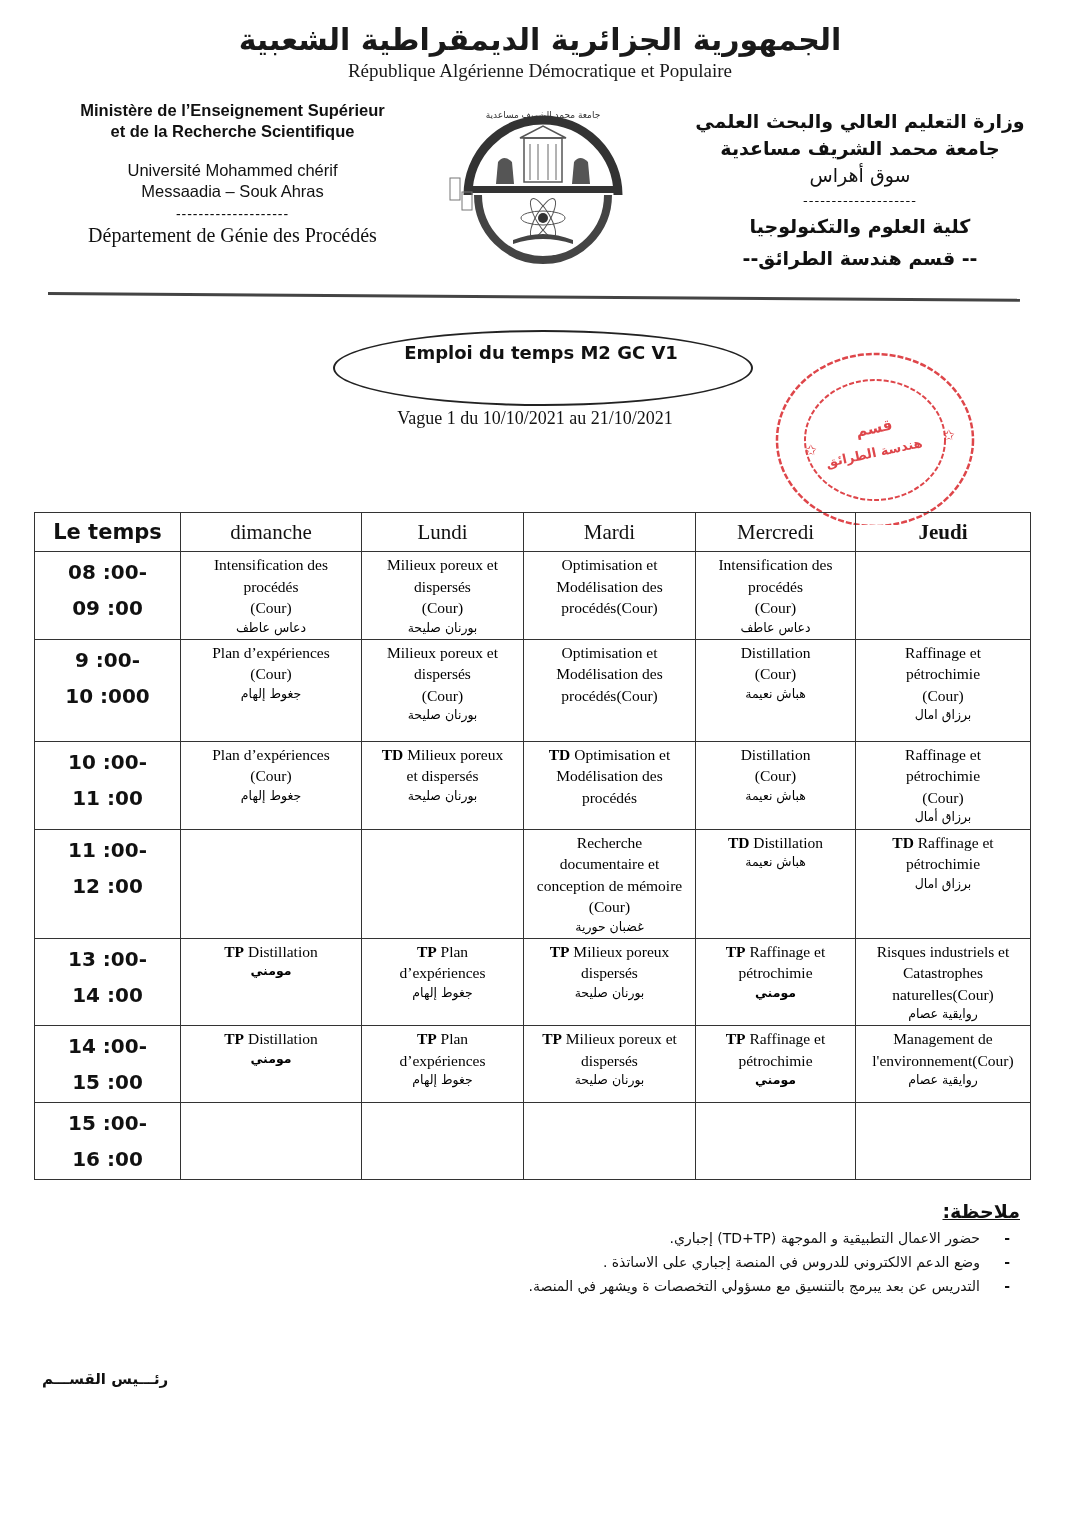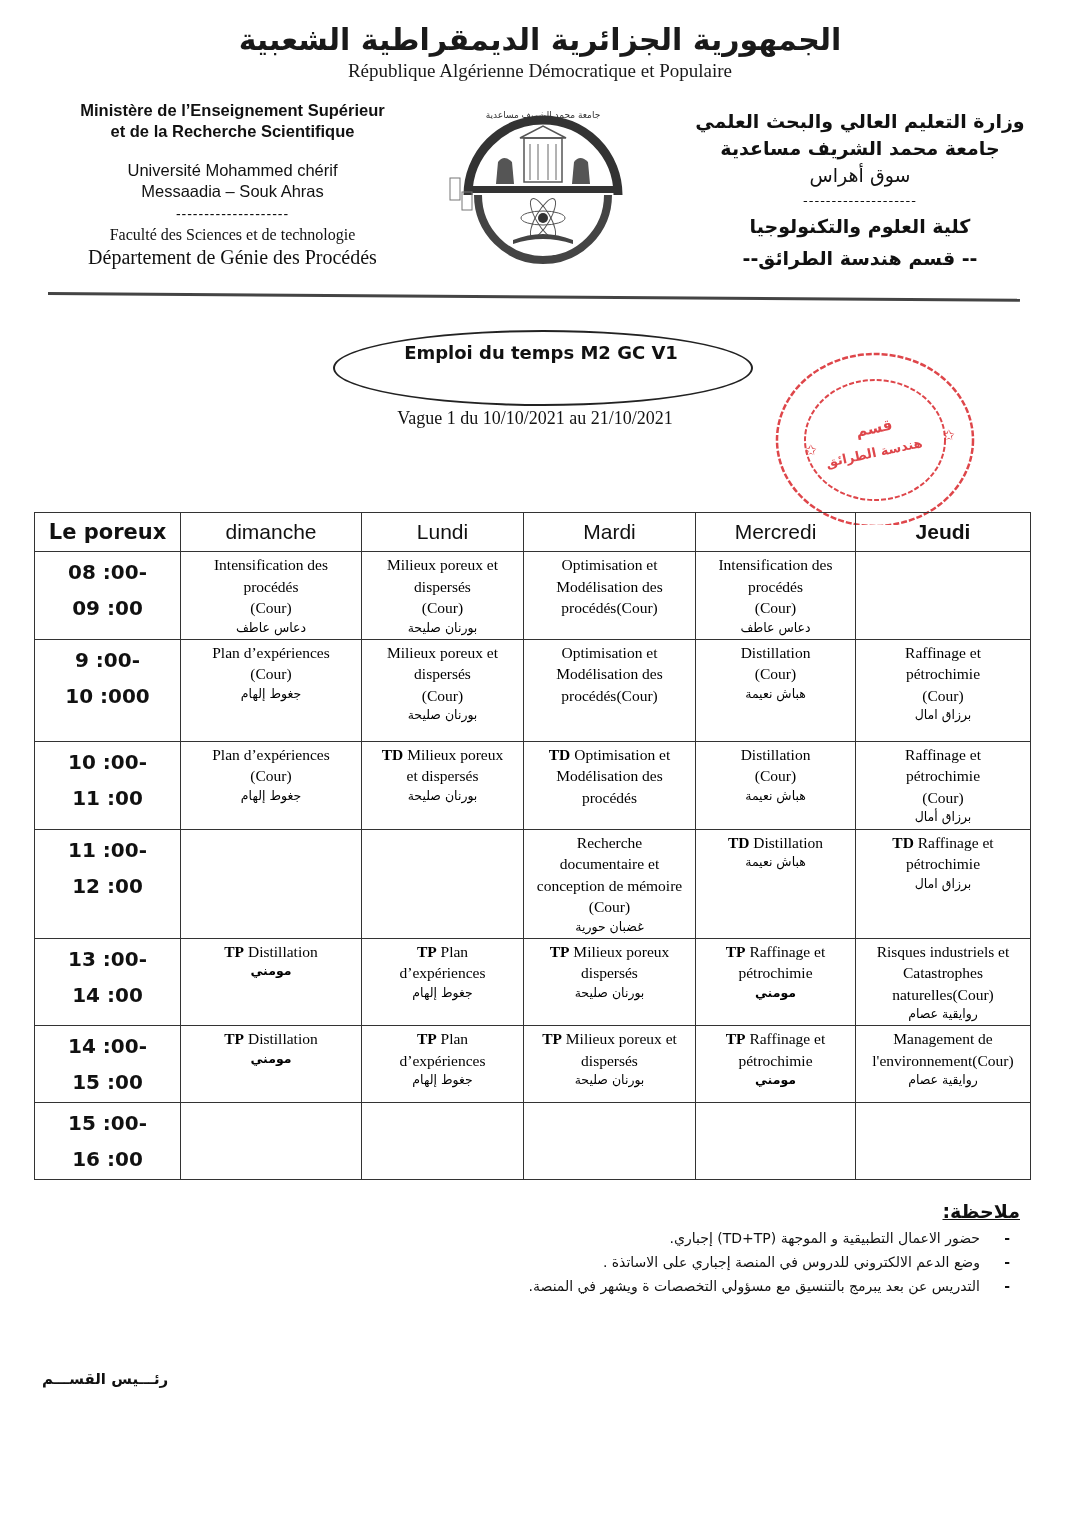--- a/index.html
+++ b/index.html
@@ -27,21 +27,21 @@
 
   .title-oval { position: absolute; left: 333px; top: 330px; width: 416px; height: 72px; border: 2px solid #222; border-radius: 50%; }
   .title-text { position: absolute; left: 333px; top: 342px; width: 416px; text-align: center; font-family: "DejaVu Sans", sans-serif; font-weight: bold; font-size: 18px; }
   .subtitle { position: absolute; left: 300px; top: 408px; width: 470px; text-align: center; font-family: "Liberation Serif", serif; font-size: 18px; }
 
   .stamp { position: absolute; left: 765px; top: 345px; width: 210px; height: 180px; }
 
   table.tt { position: absolute; left: 34px; top: 512px; width: 996px; border-collapse: collapse; table-layout: fixed; }
   table.tt th, table.tt td { border: 1.5px solid #333; text-align: center; vertical-align: top; padding: 2px 4px; }
   table.tt th { font-family: "DejaVu Sans", sans-serif; font-weight: bold; font-size: 21px; height: 34px; vertical-align: middle; }
-  table.tt th.day { font-weight: normal; font-family: Liberation Sans, sans-serif; border-radius: 16px; }
+  table.tt th.day { font-weight: normal; font-family: Liberation Serif, serif; border-radius: 16px; }
   table.tt th.day.b { font-weight: bold; }
   td.time { font-family: "DejaVu Sans", sans-serif; font-weight: bold; font-size: 20px; line-height: 36px; vertical-align: top; padding-top: 2px; margin-left: 44px; }
   td.cell { font-family: "Liberation Serif", serif; font-size: 15.5px; line-height: 21.5px; color: #000000; }
   .cell .kind { font-weight: bold; margin-top: 36px; }
   .cell .prof { font-family: "DejaVu Sans", sans-serif; font-size: 12.5px; direction: rtl; display: block; line-height: 18px; }
   .cell .prof.b { font-weight: bold; }
   .cell .ln { display: block; }
 
   .notes { position: absolute; left: 440px; top: 1200px; width: 580px; direction: rtl; font-family: "DejaVu Sans", sans-serif; }
   .notes .nh { font-size: 19px; font-weight: bold; text-decoration: underline; margin-bottom: 4px; }
@@ -59,21 +59,20 @@
 <div class="left-head">
   <div class="l1">
     <div>Ministère de l’Enseignement Supérieur</div>
     <div>et de la Recherche Scientifique</div>
   </div>
   <div class="l2">
     <div>Université Mohammed chérif</div>
     <div>Messaadia – Souk Ahras</div>
   </div>
   <div class="dash">--------------------</div>
-  <div class="fac">Faculté des Sciences et de technologie</div>
   <div class="dep">Département de Génie des Procédés</div>
 </div>
 
 <svg class="logo" viewBox="0 0 190 180">
   <path d="M20 95 A75 75 0 0 1 170 95" fill="none" stroke="#333" stroke-width="9"></path>
   <path d="M30 95 A65 65 0 0 0 160 95" fill="none" stroke="#444" stroke-width="8"></path>
   <rect x="22" y="86" width="146" height="7" fill="#333"></rect>
   <rect x="76" y="38" width="38" height="44" fill="none" stroke="#555" stroke-width="1.5"></rect>
   <path d="M72 38 L95 26 L118 38 Z" fill="none" stroke="#555" stroke-width="1.5"></path>
   <line x1="82" y1="44" x2="82" y2="80" stroke="#666"></line>
@@ -122,21 +121,21 @@
   <colgroup>
     <col style="width:146px">
       <col style="width:181px">
       <col style="width:162px">
       <col style="width:172px">
       <col style="width:160px">
       <col style="width:175px">
   </colgroup>
   <thead>
     <tr>
-      <th>Le poreux</th>
+      <th>Le temps</th>
       <th class="day">dimanche</th>
       <th class="day">Lundi</th>
       <th class="day">Mardi</th>
       <th class="day">Mercredi</th>
       <th class="day b">Jeudi</th>
     </tr>
   </thead>
   <tbody id="tt-body">
       <tr style="height: 84px;">
         <td class="time">

